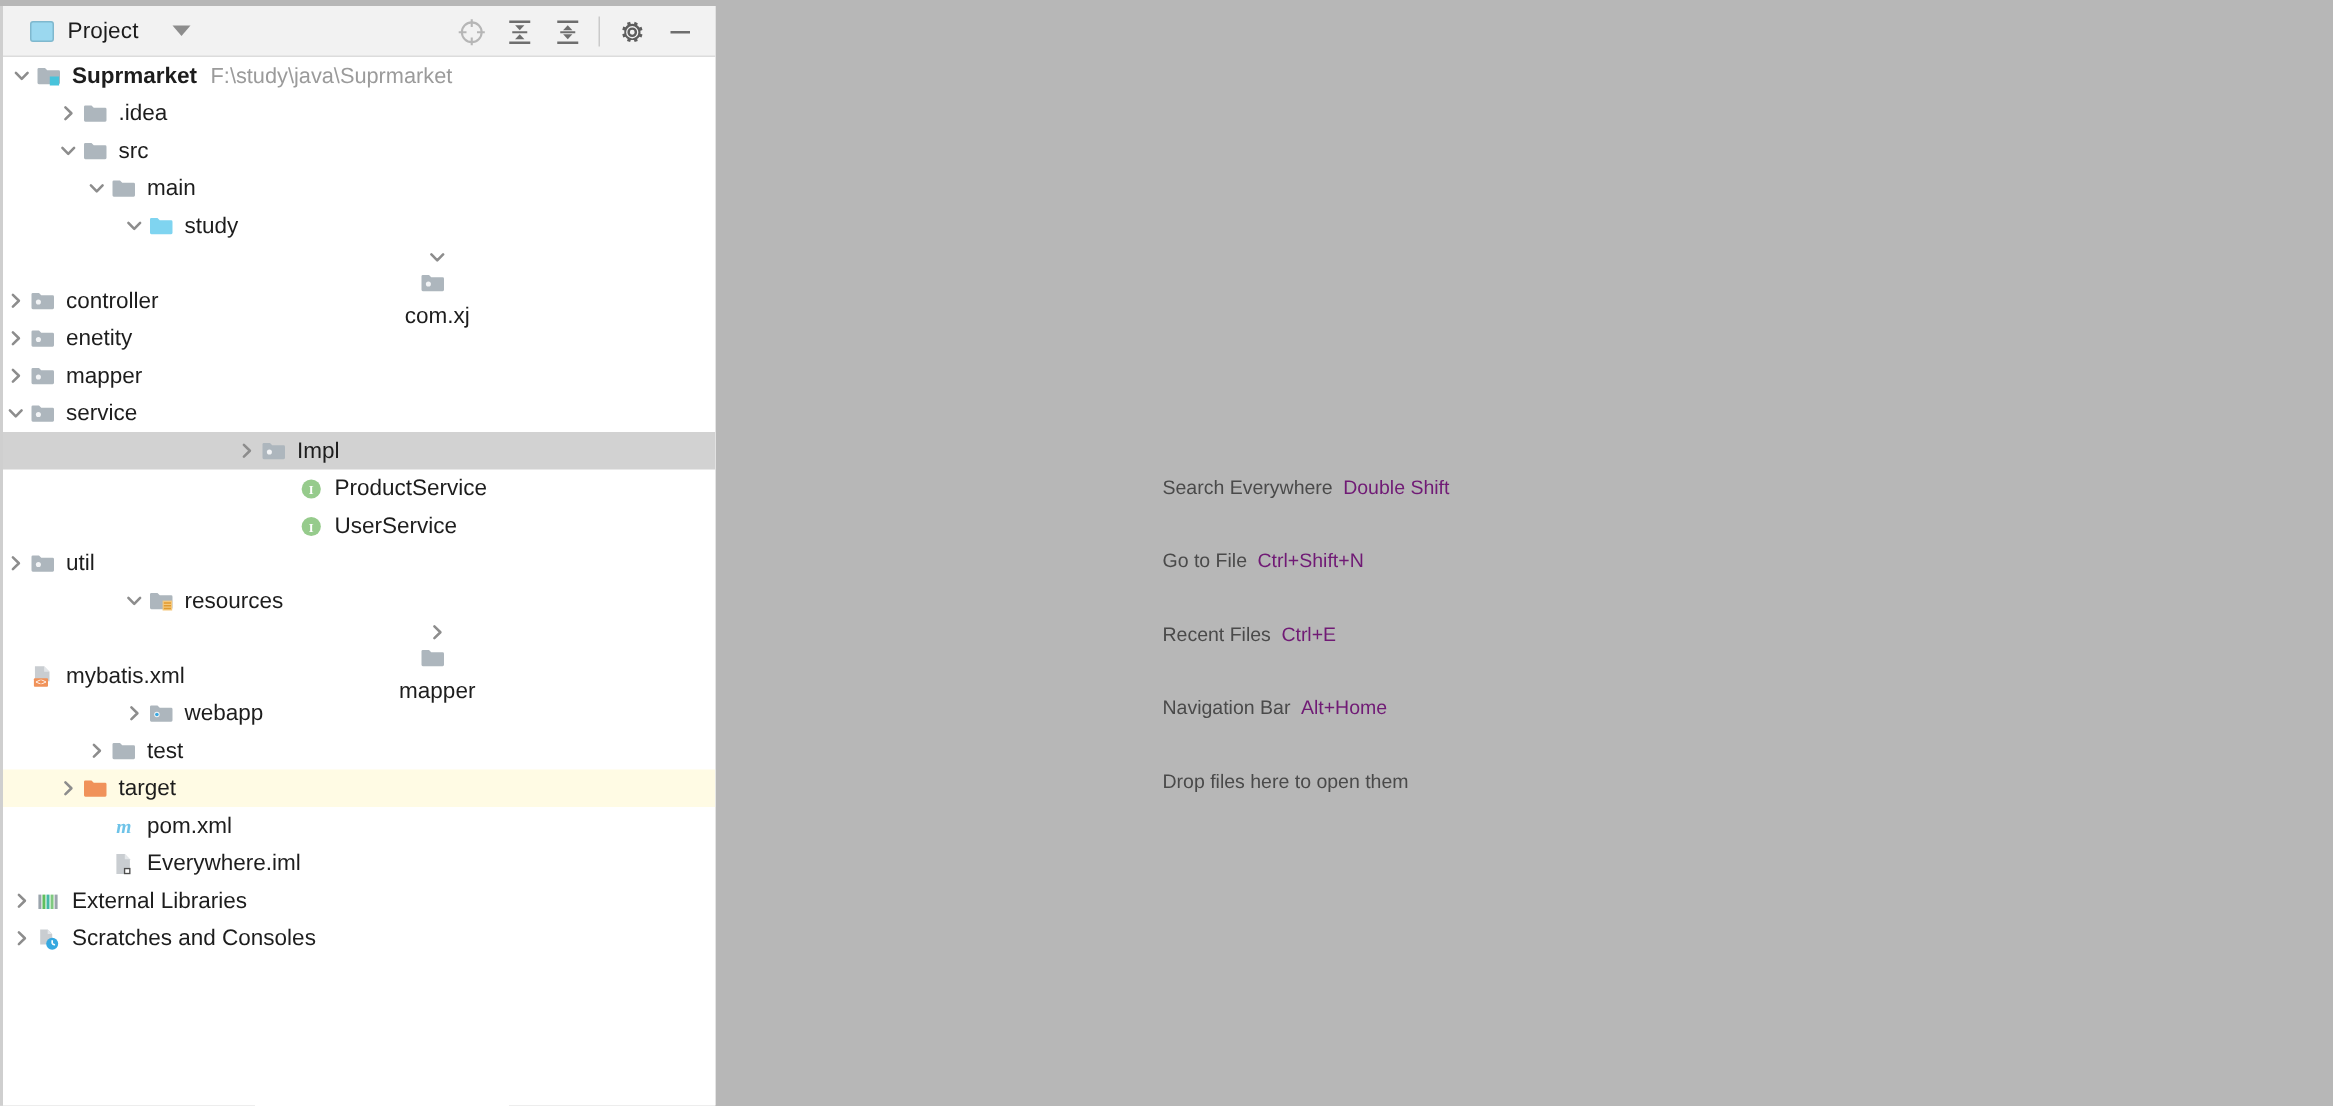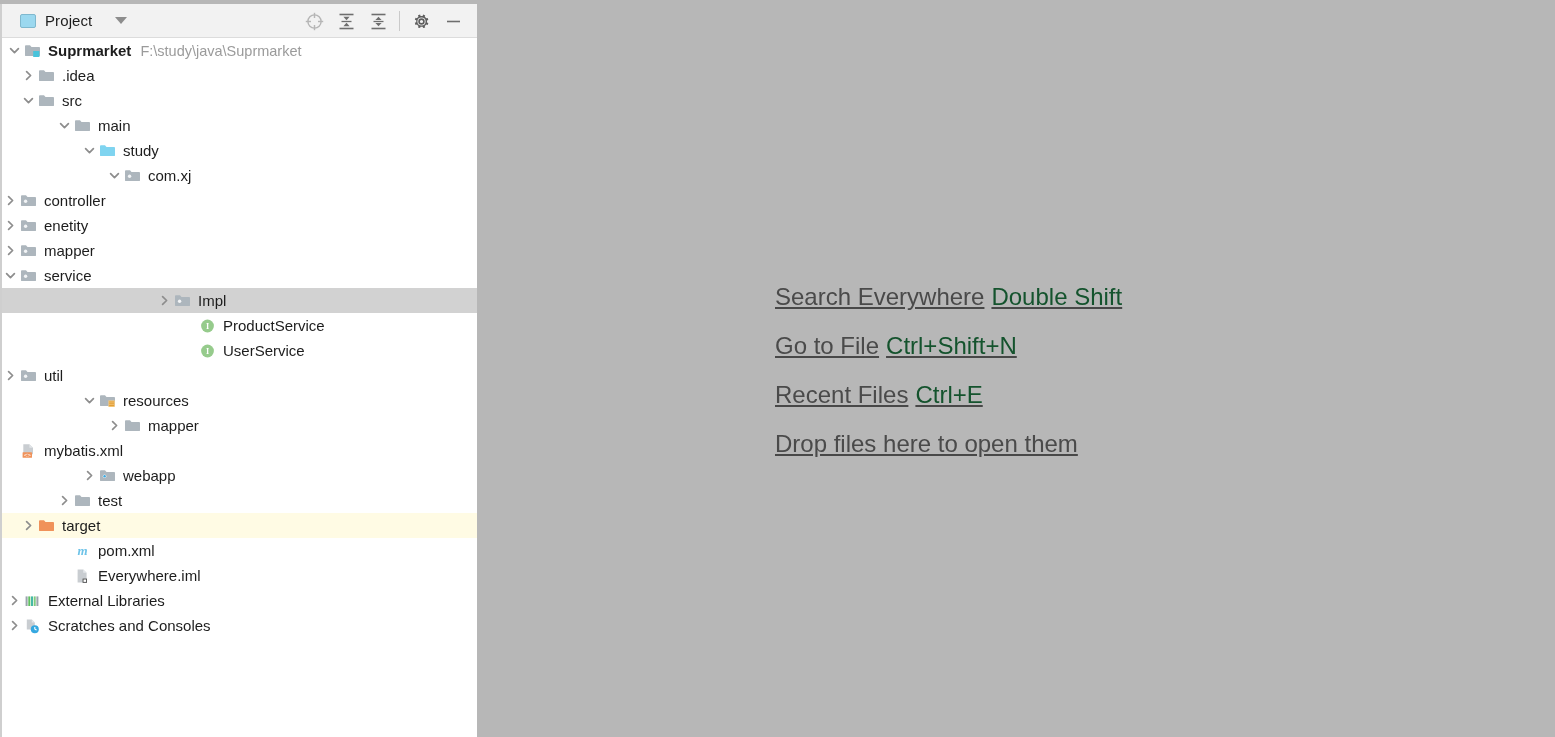--- a/index.html
+++ b/index.html
@@ -15,27 +15,27 @@
   .editor-area{
     position:absolute;left:477px;top:0;width:1078px;height:737px;
     background:#b7b7b7;
   }
   .hints{
     position:absolute;left:298px;top:283px;
     display:flex;flex-direction:column;
   }
   .hint-row{
     height:49px;
-    font-size:24px;
+    font-size:13px;
     color:#484848;
     white-space:nowrap;
-    display:flex;align-items:flex-start;text-decoration:underline;
+    display:flex;align-items:flex-end;
   }
   .hint-label{color:#4a4a4a;}
-  .hint-key{color:#14532d;margin-left:7px;}
+  .hint-key{color:#701a75;margin-left:7px;}
   .hint-row.plain .hint-label{color:#4a4a4a;}
 
   
   .tool-window{
     position:absolute;left:0;top:4px;width:477px;height:737px;
     background:#ffffff;
     border-left:2px solid #cfcfcf;
     box-sizing:border-box;
     overflow:hidden;
   }
@@ -106,24 +106,24 @@
     display:flex;align-items:center;justify-content:center;
     margin-right:7px;
   }
   .icon svg{display:block;}
   .label{line-height:25px;}
   .label.bold{font-weight:bold;}
   .sub{color:#9b9b9b;margin-left:9px;font-size:14.5px;}
 
   
   .d0{padding-left:4px;}
-  .d1{padding-left:18px;}
+  .d1{padding-left:35px;}
   .d2{padding-left:54px;align-items:center;}
   .d3{padding-left:79px;}
-  .d4{padding-left:104px;}
+  .d4{padding-left:104px;flex-direction:column;}
   .d5{}
   .d6{padding-left:154px;}
   .d7{padding-left:179px;}
 </style>
 </head>
 <body>
 
 <div class="app">
 
   <div class="editor-area">
@@ -132,20 +132,24 @@
         <span class="hint-label">Search Everywhere</span>
         <span class="hint-key">Double Shift</span>
       </div>
       <div class="hint-row">
         <span class="hint-label">Go to File</span>
         <span class="hint-key">Ctrl+Shift+N</span>
       </div>
       <div class="hint-row">
         <span class="hint-label">Recent Files</span>
         <span class="hint-key">Ctrl+E</span>
+      </div>
+      <div class="hint-row">
+        <span class="hint-label">Navigation Bar</span>
+        <span class="hint-key">Alt+Home</span>
       </div>
       <div class="hint-row plain">
         <span class="hint-label">Drop files here to open them</span>
       </div>
     </div>
   </div>
 
   <div class="tool-window">
 
     <div class="tw-header">

